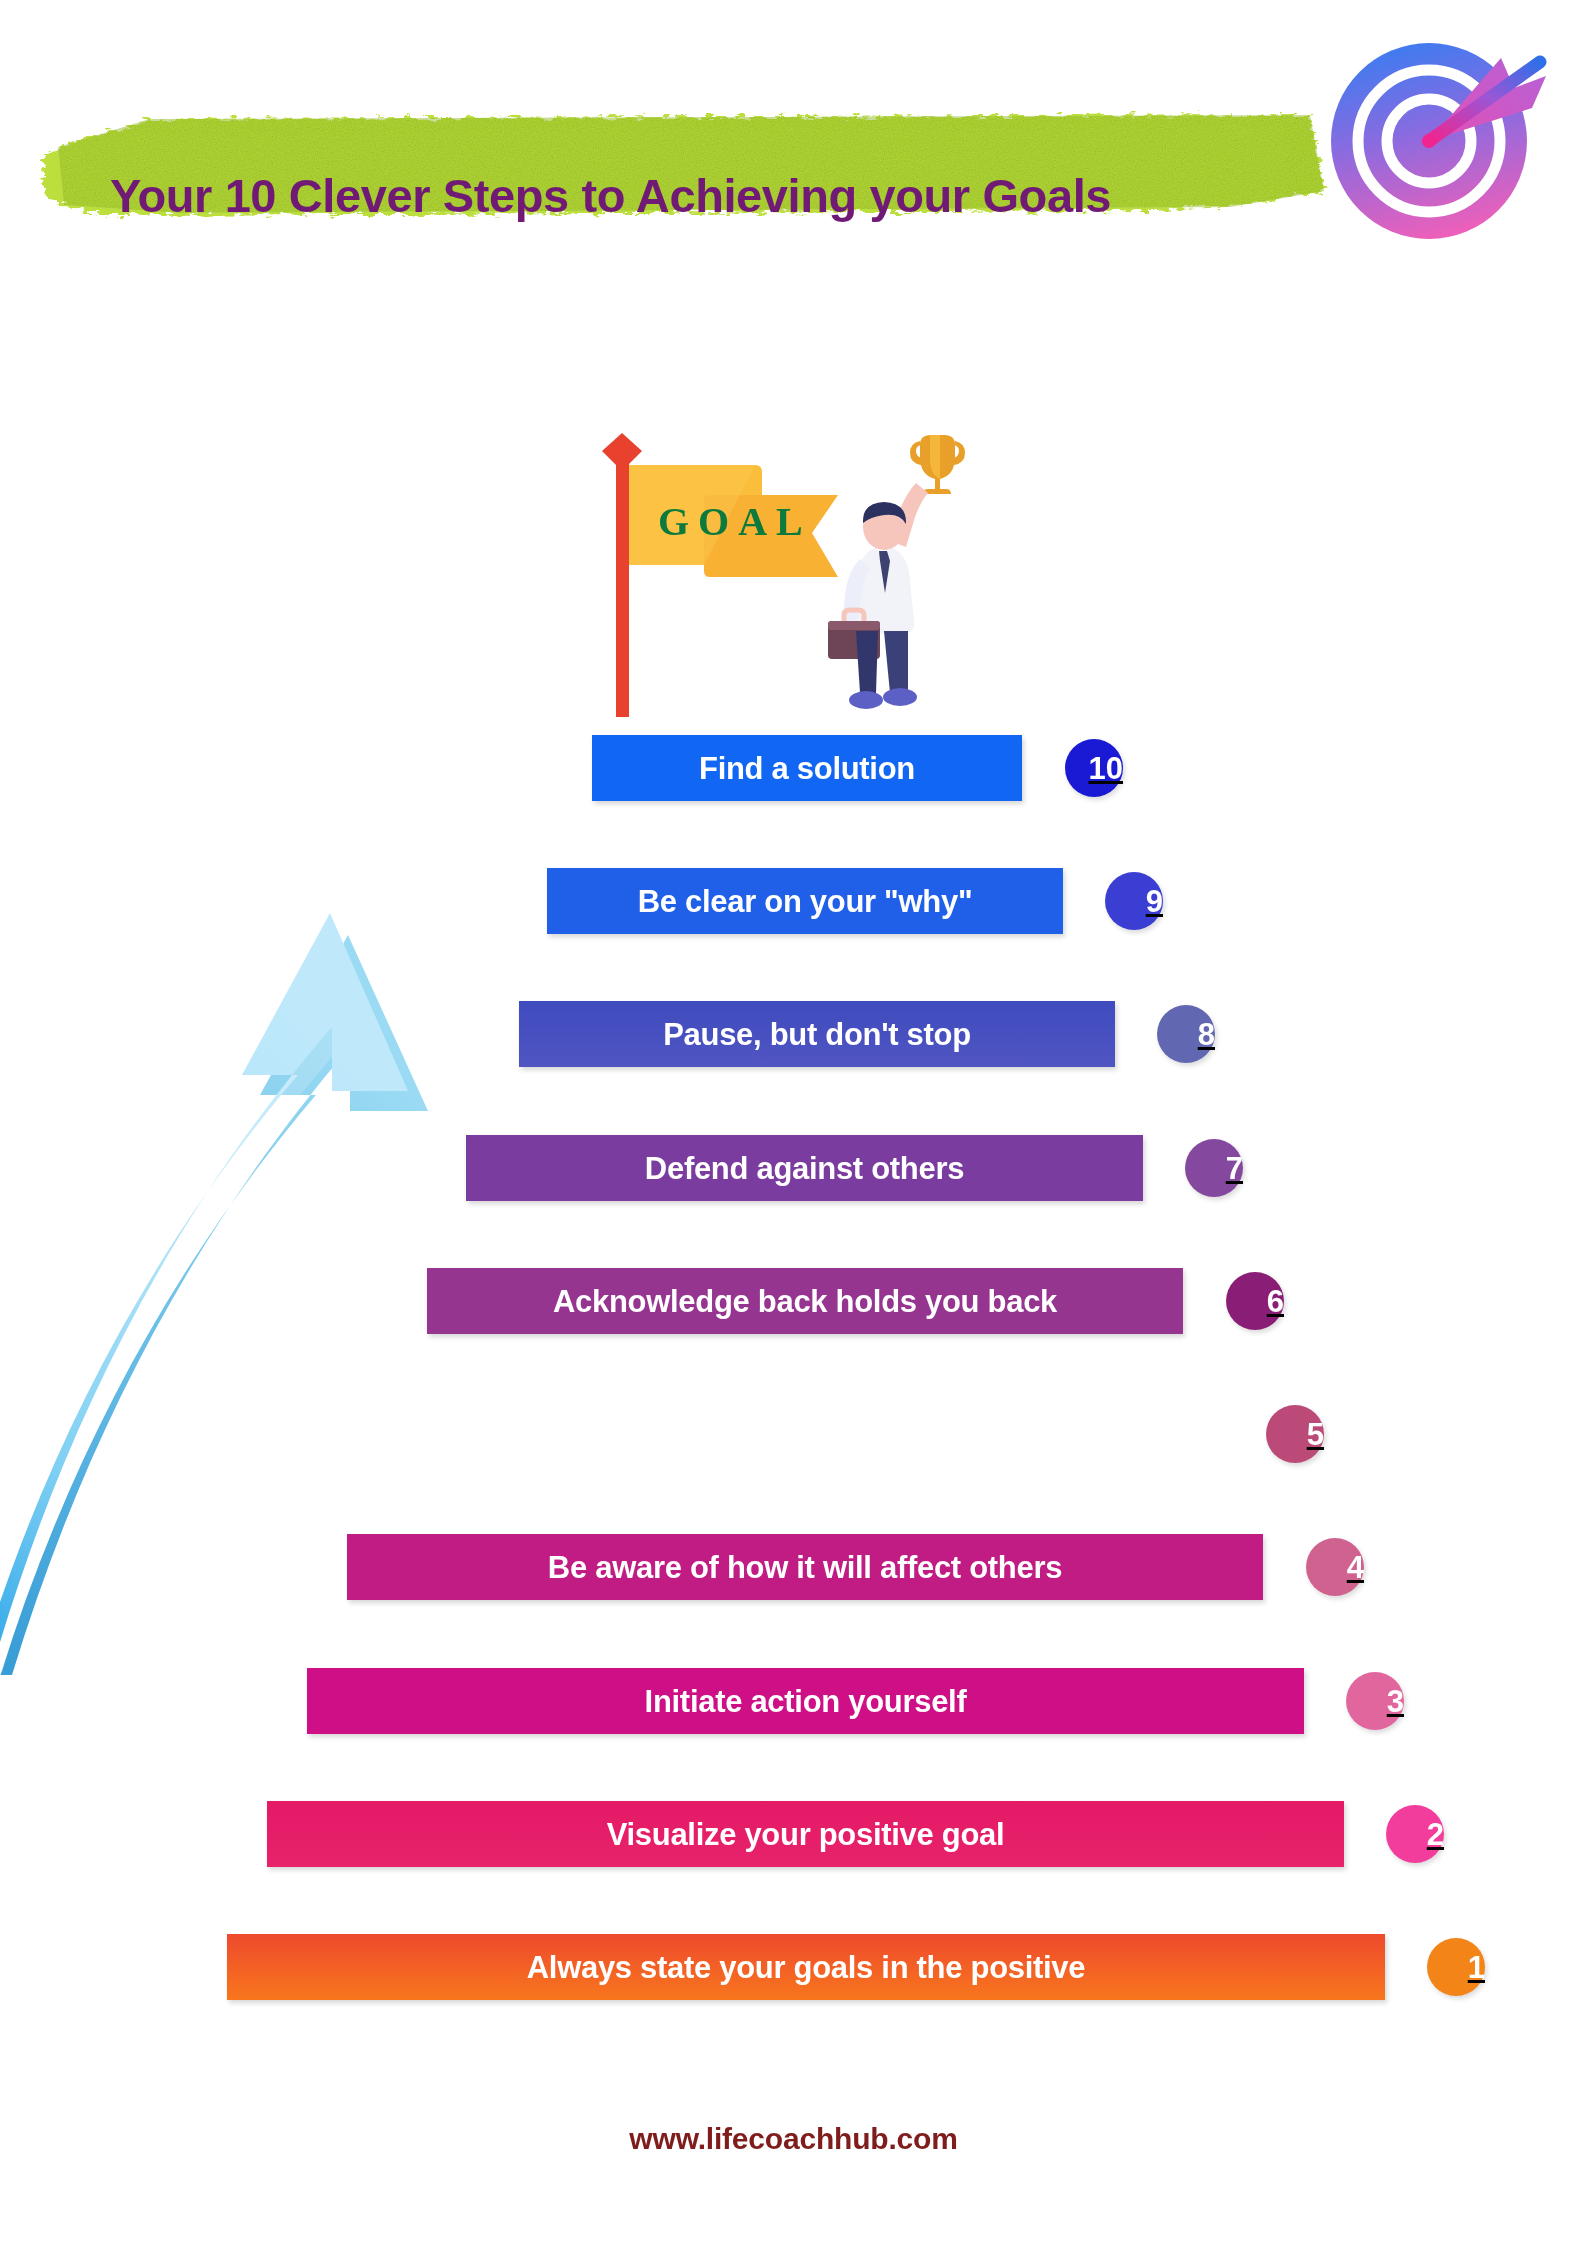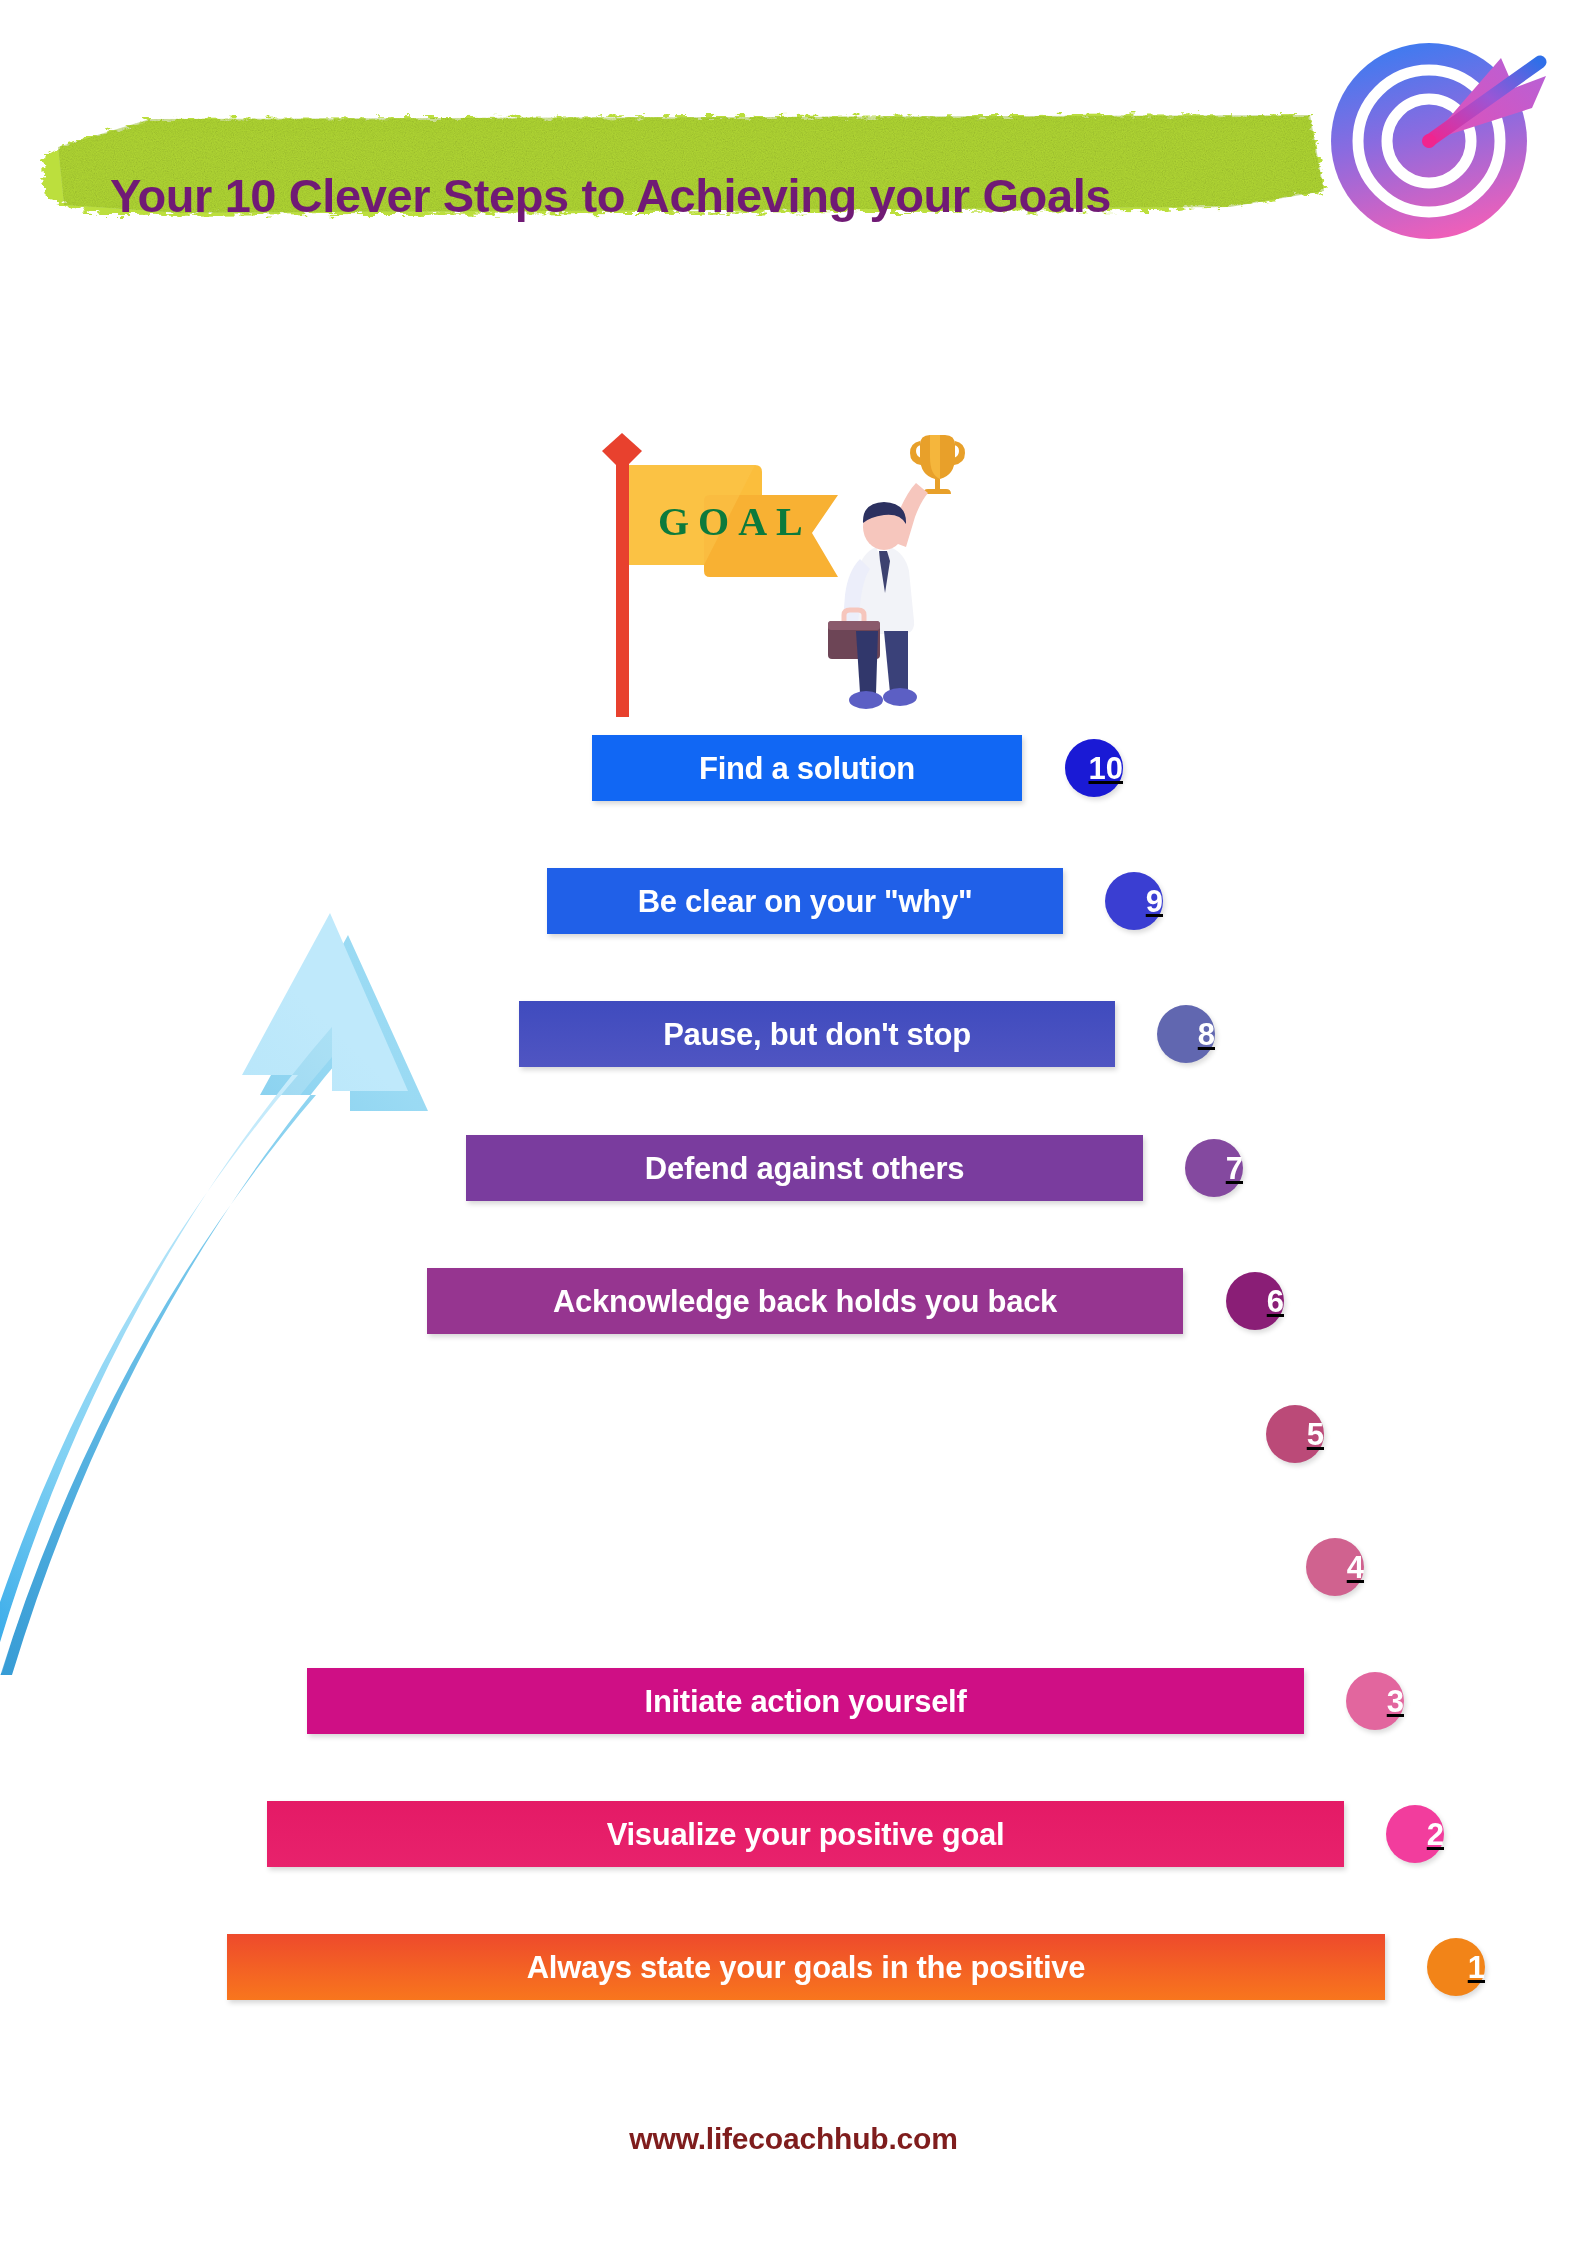--- a/index.html
+++ b/index.html
@@ -302,20 +302,23 @@
         <div class="step-circle" style="left: 1226px; background: rgb(138, 30, 118);">
           <span class="step-number">6</span>
         </div>
       </div>
       <div class="step-row" style="left: 0px; top: 1401px; width: 1587px;">
         <div class="step-circle" style="left: 1266px; background: rgb(187, 74, 120);">
           <span class="step-number">5</span>
         </div>
       </div>
       <div class="step-row" style="left: 0px; top: 1534px; width: 1587px;">
+        <div class="step-bar" style="left: 347px; width: 916px; background: linear-gradient(rgb(192, 28, 131) 0%, rgb(192, 28, 131) 100%);">
+          <span class="step-label">Be aware of how it will affect others</span>
+        </div>
         <div class="step-circle" style="left: 1306px; background: rgb(208, 98, 143);">
           <span class="step-number">4</span>
         </div>
       </div>
       <div class="step-row" style="left: 0px; top: 1668px; width: 1587px;">
         <div class="step-bar" style="left: 307px; width: 997px; background: linear-gradient(rgb(207, 15, 133) 0%, rgb(207, 15, 133) 100%);">
           <span class="step-label">Initiate action yourself</span>
         </div>
         <div class="step-circle" style="left: 1346px; background: rgb(226, 102, 158);">
           <span class="step-number">3</span>

